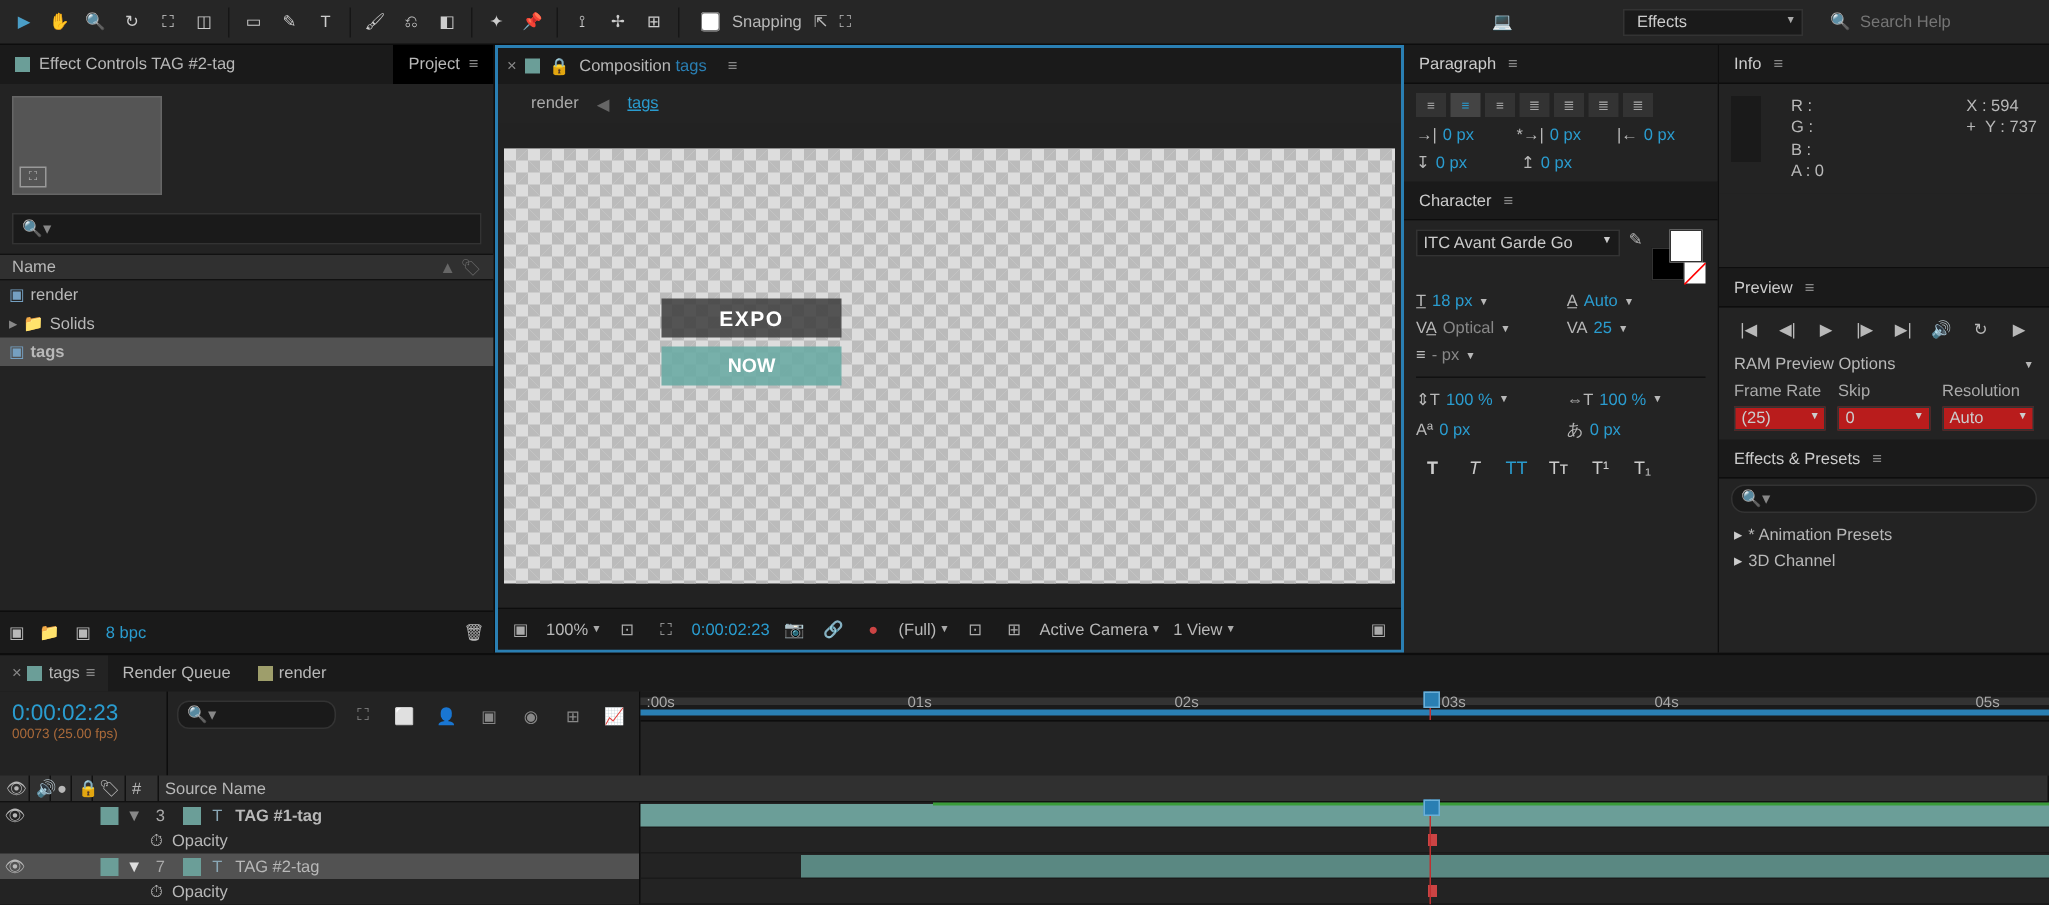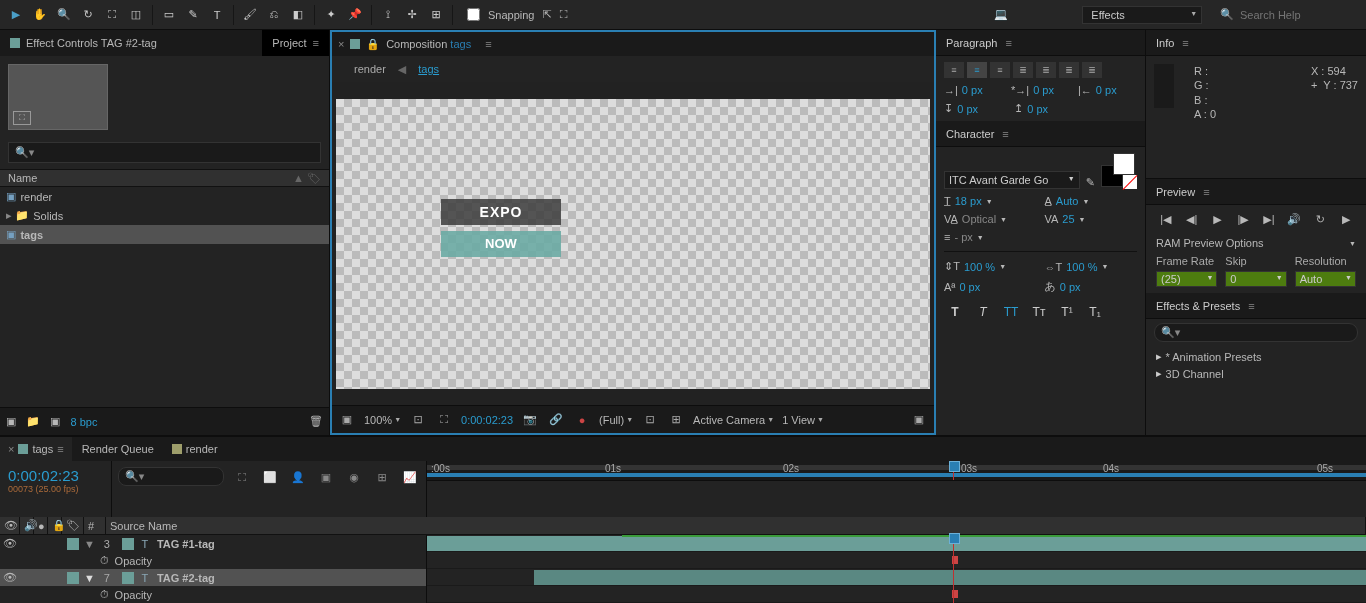--- a/index.html
+++ b/index.html
@@ -64,21 +64,21 @@
 .right-col2 { width: 220px; display: flex; flex-direction: column; background: #232323; }
 .panel-head { height: 26px; display: flex; align-items: center; padding: 0 10px; gap: 8px; background: #1a1a1a; border-bottom: 1px solid #0d0d0d; }
 .panel-head .title { color: #ccc; }
 .panel-body { padding: 6px 8px; display: flex; flex-direction: column; gap: 6px; background: #232323; }
 .para-align { display: flex; gap: 3px; }
 .para-btn { width: 20px; height: 16px; background: #333; display: flex; align-items: center; justify-content: center; cursor: pointer; color: #aaa; font-size: 9px; }
 .para-btn.active { background: #444; color: #2a9ccf; }
 .indent-row { display: flex; gap: 8px; }
 .indent-item { display: flex; align-items: center; gap: 4px; width: 62px; }
 .indent-item .val { color: #2a9ccf; }
-.char-row { display: flex; align-items: flex-end; gap: 6px; }
+.char-row { display: flex; align-items: flex-start; gap: 6px; }
 .char-dd { flex: 1; background: #1a1a1a; border: 1px solid #333; padding: 2px 4px; position: relative; color: #ccc; }
 .char-dd::after { content: "▼"; position: absolute; right: 4px; top: 3px; font-size: 7px; }
 .swatch { width: 36px; height: 36px; position: relative; }
 .swatch .fg { position: absolute; width: 22px; height: 22px; background: #fff; border: 1px solid #333; top: 0; left: 12px; }
 .swatch .bg { position: absolute; width: 22px; height: 22px; background: #000; border: 1px solid #333; top: 12px; left: 0; }
 .swatch .none { position: absolute; width: 14px; height: 14px; bottom: 0; right: 0; background: #fff; }
 .swatch .none::before { content: ""; position: absolute; width: 20px; height: 1px; background: red; transform: rotate(-45deg); top: 7px; left: -3px; }
 .char-val-row { display: flex; gap: 8px; }
 .cv-item { display: flex; align-items: center; gap: 4px; flex: 1; }
 .cv-item .val { color: #2a9ccf; }
@@ -90,21 +90,21 @@
 .ts.italic { font-style: italic; }
 .ts.active { color: #2a9ccf; }
 .info-body { display: flex; padding: 8px; gap: 20px; }
 .info-swatch { width: 20px; height: 44px; background: #1a1a1a; }
 .info-col { line-height: 1.3; color: #aaa; }
 .preview-ctrl { display: flex; align-items: center; gap: 6px; padding: 6px 10px; }
 .pc-btn { width: 20px; height: 16px; display: flex; align-items: center; justify-content: center; cursor: pointer; }
 .ram-head { display: flex; align-items: center; justify-content: space-between; padding: 4px 10px; color: #ccc; }
 .ram-grid { display: grid; grid-template-columns: 1fr 1fr 1fr; gap: 4px 8px; padding: 2px 10px 6px; }
 .ram-grid .lbl { color: #aaa; grid-column: auto; }
-.ram-dd { background: #4d7c0f; border: 1px solid #333; padding: 1px 4px; color: #ccc; position: relative; }
+.ram-dd { background: #b91c1c; border: 1px solid #333; padding: 1px 4px; color: #ccc; position: relative; }
 .ram-dd::after { content: "▼"; position: absolute; right: 3px; top: 2px; font-size: 7px; }
 .ram-opts { display: flex; justify-content: space-around; padding: 2px 6px 6px; border-bottom: 1px solid #0d0d0d; }
 .ep-search { padding: 4px 8px; }
 .ep-search .box { width: 100%; background: #1a1a1a; border: 1px solid #333; padding: 2px 6px; color: #888; border-radius: 9px; }
 .ep-list { padding: 2px 4px; }
 .ep-row { padding: 2px 6px; color: #ccc; display: flex; gap: 4px; align-items: center; }
 .timeline { height: 168px; background: #232323; display: flex; flex-direction: column; border-top: 2px solid #0d0d0d; }
 .tl-tabs { height: 24px; background: #1a1a1a; display: flex; align-items: center; gap: 2px; }
 .tl-tab { padding: 0 8px; height: 24px; display: flex; align-items: center; gap: 4px; color: #888; cursor: pointer; }
 .tl-tab.active { background: #232323; color: #ccc; }
@@ -541,21 +541,21 @@
         <div style="width:42px"></div>
         <div style="width:22px;display:flex;justify-content:center">
             <div class="colorbox" style="background:#6b9e98"></div>
           </div>
         <span style="color:#ddd">▼</span>
         <div class="lr-num">7</div>
         <div style="width:18px;display:flex;justify-content:center">
             <div class="colorbox" style="background:#6b9e98"></div>
           </div>
         <div class="lr-icon">T</div>
-        <div class="lr-name"><span style="font-weight:bold">TAG #2-tag</span></div>
+        <div class="lr-name"><span style="font-weight:normal">TAG #2-tag</span></div>
       </div>
       <div class="prop-row">
         <span>⏱</span>
         <span>Opacity</span>
       </div>
     </div>
     <div class="tl-layers-right">
       <div class="green-bar"></div>
       <div class="playhead" style="top:-2px"></div>
       <div class="tl-track">

